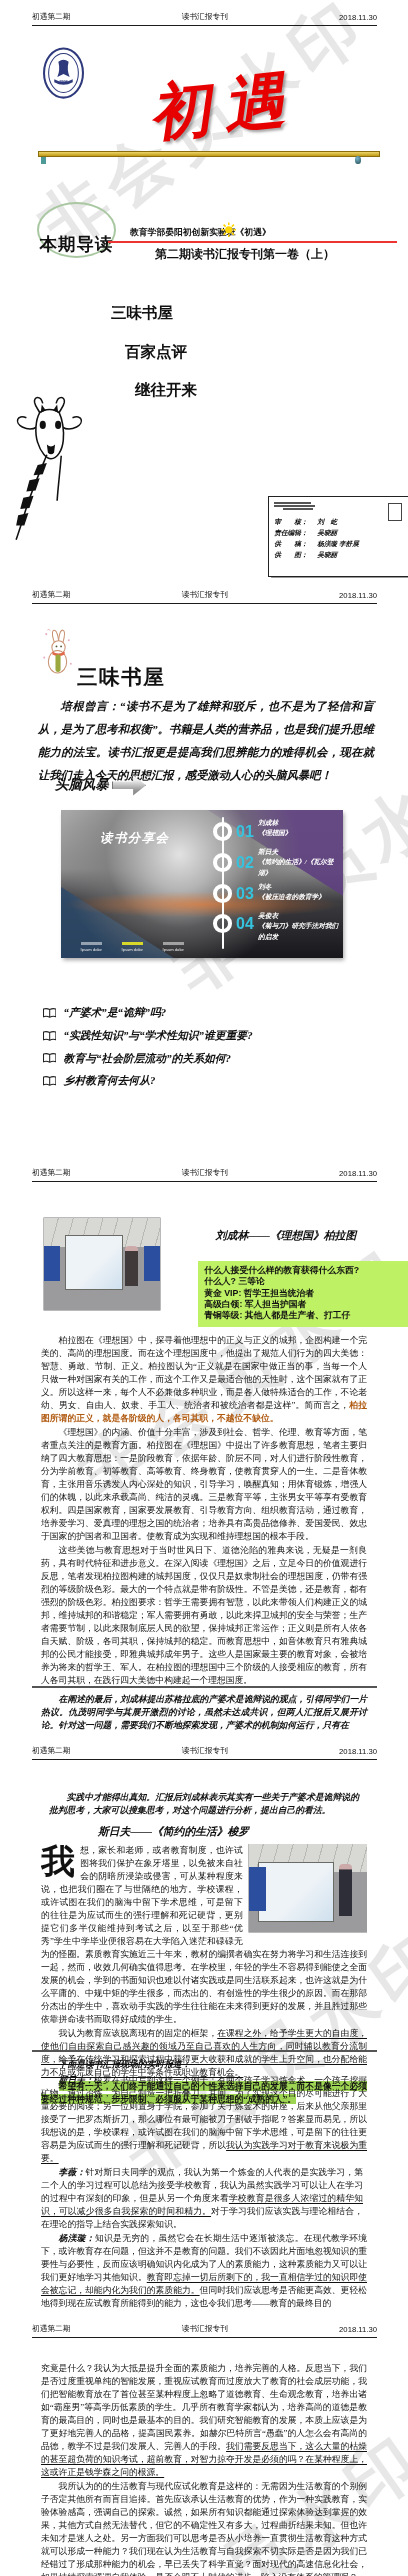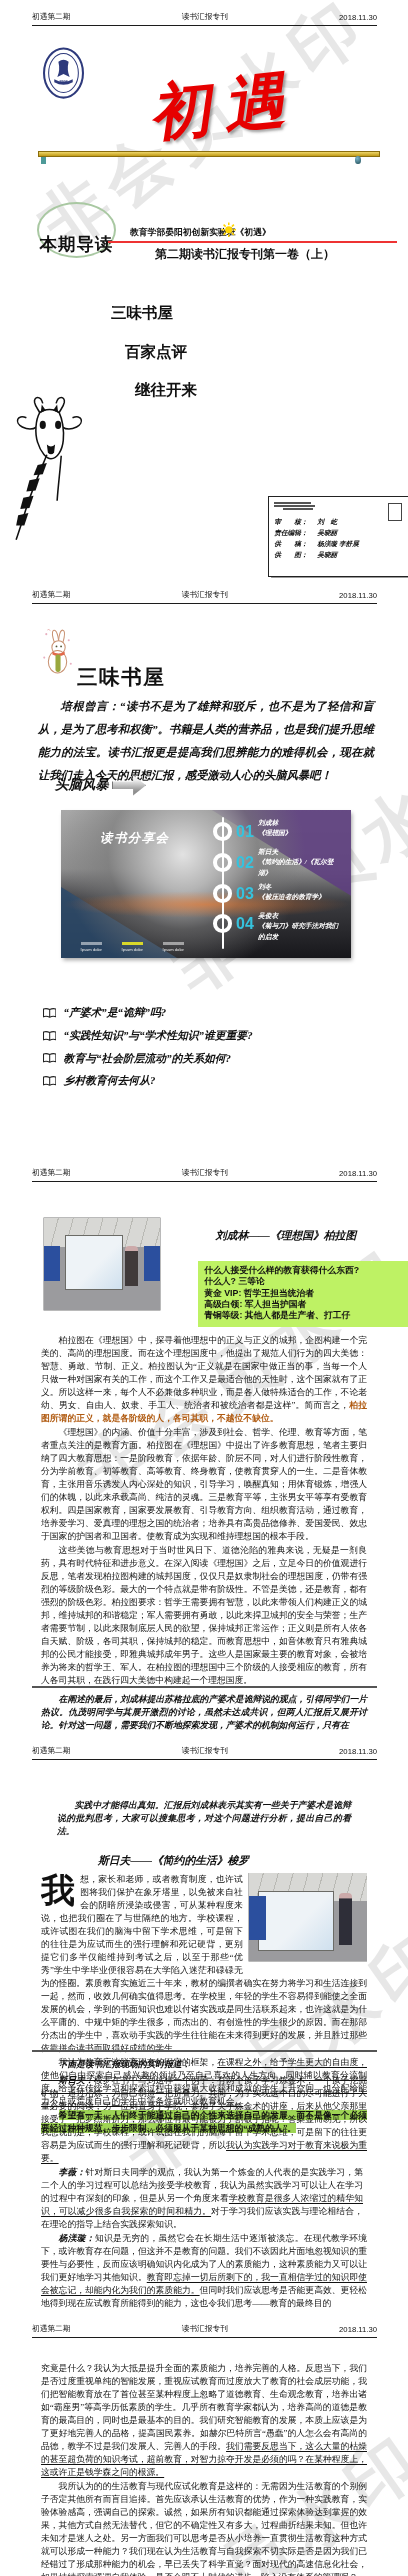--- a/index.html
+++ b/index.html
@@ -55,21 +55,21 @@
              font-family:"Liberation Sans",sans-serif;letter-spacing:1.5px;}
   .intro{position:absolute;left:38px;top:117px;width:336px;font-size:11.3px;line-height:23px;
          text-indent:2em;font-weight:bold;font-style:italic;text-align:justify;}
   .brain{position:absolute;left:55px;top:198px;font-size:13.4px;font-weight:bold;font-style:italic;}
   .gray-arrow{position:absolute;left:112px;top:197px;width:32px;height:18.5px;
               background:linear-gradient(#f2f2f2 20%,#8f8f8f 80%);
               clip-path:polygon(0 32%,62% 32%,62% 0,100% 50%,62% 100%,62% 68%,0 68%);
               border:0.5px solid #777;}
   .slide{position:absolute;left:61px;top:232px;width:282px;height:148px;overflow:hidden;
          background:linear-gradient(to bottom,#a8a8a8 0%,#8d8d8d 40%,#3c3c40 62%,#17171b 100%);
-         box-shadow:2.1px 2.6px 4.1px rgba(0,0,0,0.35);padding-left:8px;}
+         box-shadow:2.1px 2.6px 4.1px rgba(0,0,0,0.35);}
   .slide .purple{position:absolute;inset:0;background:#5e3f80;clip-path:polygon(52% 0,100% 0,100% 58%);opacity:.9;}
   .slide .bluetri{position:absolute;inset:0;background:#2c4a6b;clip-path:polygon(0 52%,0 100%,40% 100%);opacity:.85;}
   .slide .cloud{position:absolute;inset:0;background:radial-gradient(circle at 42% 30%,#e2e2e2 0%,#b5b5b5 18%,rgba(120,120,120,.6) 38%,transparent 62%);}
   .slide .glow{position:absolute;left:0;right:0;top:55%;height:18%;
                background:radial-gradient(ellipse at 50% 50%,rgba(255,120,30,.55),transparent 70%);}
   .slide-title{position:absolute;left:39px;top:19.6px;color:#fff;font-size:12.4px;font-weight:bold;font-style:italic;letter-spacing:1.5px;}
   .slide-left{position:absolute;left:39px;top:44px;color:#fff;font-size:7.2px;font-weight:bold;font-style:italic;line-height:16px;}
   .tline{position:absolute;left:161px;top:7.2px;width:2.1px;height:132px;background:#fff;border-radius:1px;}
   .ring{position:absolute;left:152px;width:18.5px;height:18.5px;border:4.6px solid #fff;border-radius:50%;box-sizing:border-box;}
   .tnum{position:absolute;left:175px;color:#35c3de;font-size:16px;font-weight:bold;font-family:"Liberation Sans",sans-serif;text-align:center;}
@@ -358,21 +358,21 @@
 
 <div class="page">
   <div class="watermark" style="top:392px;left:103px">非会员水印</div>
   <div class="phead">
     <span>初遇第二期</span>
     <span>读书汇报专刊</span>
     <span>2018.11.30</span>
   </div>
 
   <div class="body-col" style="top:49px;">
-    <p class="para cal" style="margin:16px;">实践中才能得出真知。汇报后刘成林表示其实有一些关于产婆术是诡辩说的批判思考，大家可以搜集思考，对这个问题进行分析，提出自己的看法。</p>
+    <p class="para cal" style="margin:8px;">实践中才能得出真知。汇报后刘成林表示其实有一些关于产婆术是诡辩说的批判思考，大家可以搜集思考，对这个问题进行分析，提出自己的看法。</p>
 
     <div style="margin:7.2px 0 5.2px 57px;font-size:10.8px;" class="cal">斯日夫——《简约的生活》梭罗</div>
 
     <div style="overflow:hidden;">
       <div class="photo2-wrap">
         <div class="photo" style="left:0;top:0;width:118px;height:88px;">
           <div class="ceil"></div>
           <div class="screen" style="left:8%;top:20%;width:62%;height:66%;"></div>
           <div class="banner" style="left:0;top:26%;height:50%;"></div>
           <div class="person" style="left:76%;top:22%;height:60%;background:linear-gradient(#caa 10%,#2e2e38 11%);"></div>

